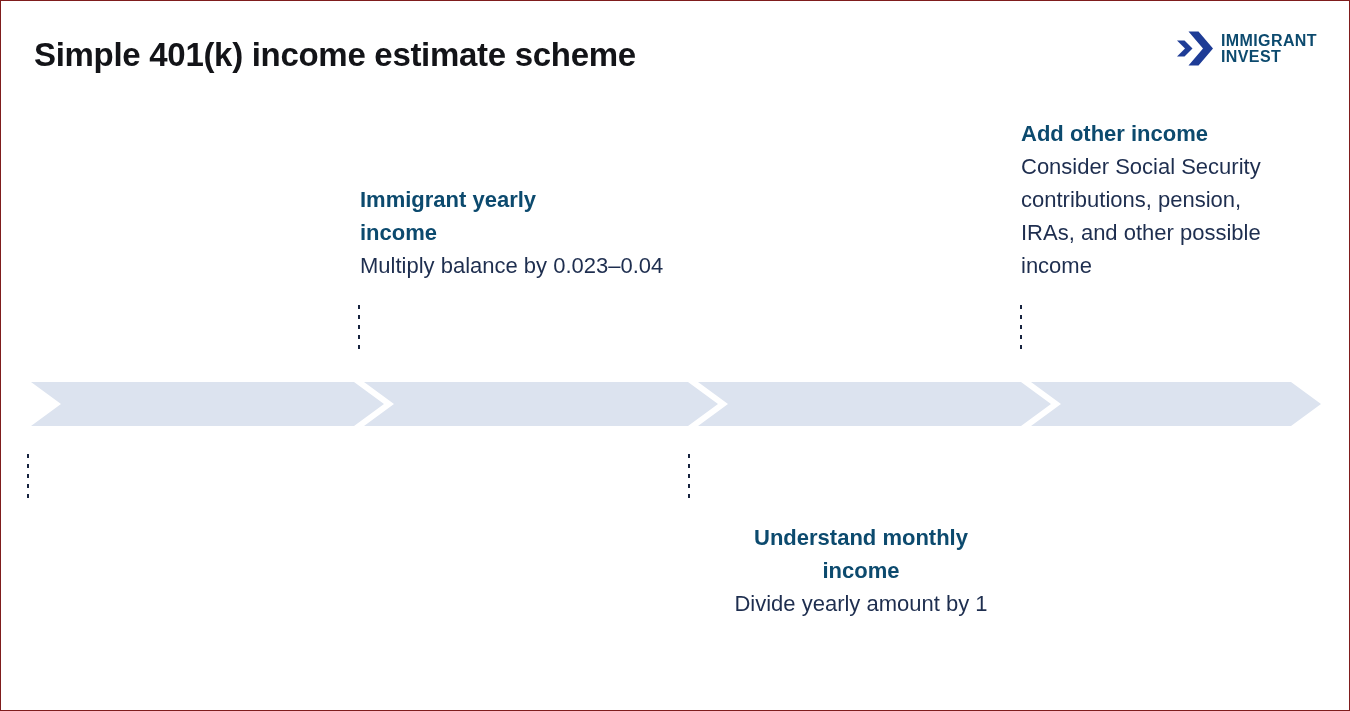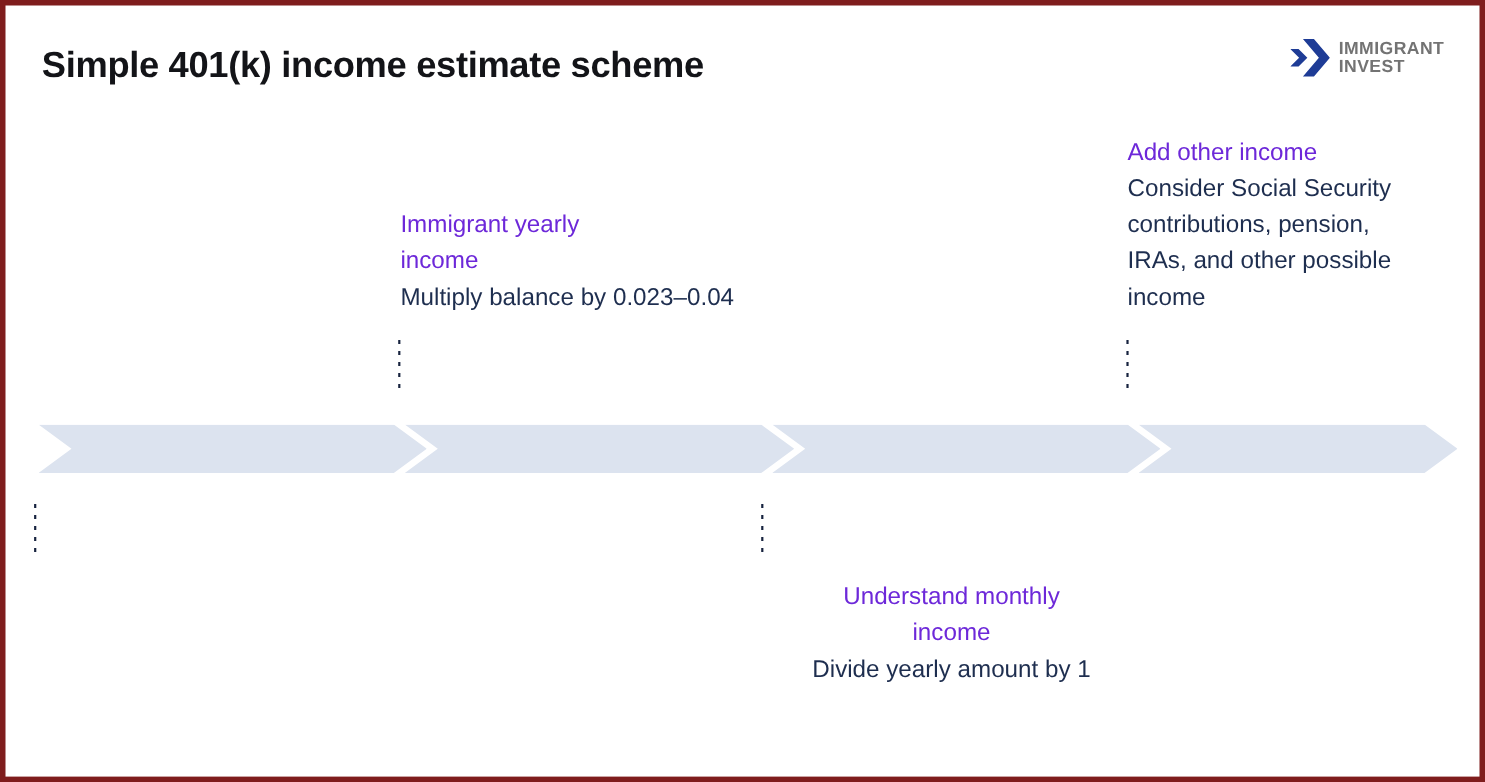--- a/index.html
+++ b/index.html
@@ -7,21 +7,21 @@
     padding: 0;
     background: #ffffff;
     font-family: "Liberation Sans", "DejaVu Sans", sans-serif;
   }
   .canvas {
     position: relative;
     width: 1350px;
     height: 711px;
     box-sizing: border-box;
     background: #ffffff;
-    border: 5px solid #7f1d1d;
+    border: 1px solid #7f1d1d;
     overflow: hidden;
   }
 
   
   .page-title {
     position: absolute;
     left: 33px;
     top: 34px;
     font-size: 33px;
     line-height: 40px;
@@ -37,21 +37,21 @@
     display: flex;
     align-items: center;
     gap: 8px;
   }
   .logo-mark { width: 36px; height: 35px; display: block; }
   .logo-word {
     font-weight: 700;
     font-size: 16px;
     line-height: 16px;
     letter-spacing: 0.4px;
-    color: #737373;
+    color: #0c4a6e;
     text-transform: uppercase;
     white-space: nowrap;
   }
 
   
   .arrow-segment {
     position: absolute;
     top: 381px;
     height: 44px;
     background: #dce3ef;
@@ -78,21 +78,21 @@
   .conn-step1 { left: 26px;   top: 453px; }
   .conn-step3 { left: 687px;  top: 453px; }
 
   
   .step-block {
     position: absolute;
     font-size: 22px;
     line-height: 33px;
     color: #1e2e4f;
   }
-  .step-title { font-weight: 400; color: #6d28d9; }
+  .step-title { font-weight: 700; color: #0c4a6e; }
   .block-step1 { left: 33px;   top: 520px; width: 580px; }
   .block-step2 { left: 359px;  top: 182px; width: 390px; }
   .block-step3 { left: 690px;  top: 520px; width: 340px; text-align: center; }
   .block-step4 { left: 1020px; top: 116px; width: 276px; }
 </style>
 </head>
 <body>
 
 <div class="canvas">
 

